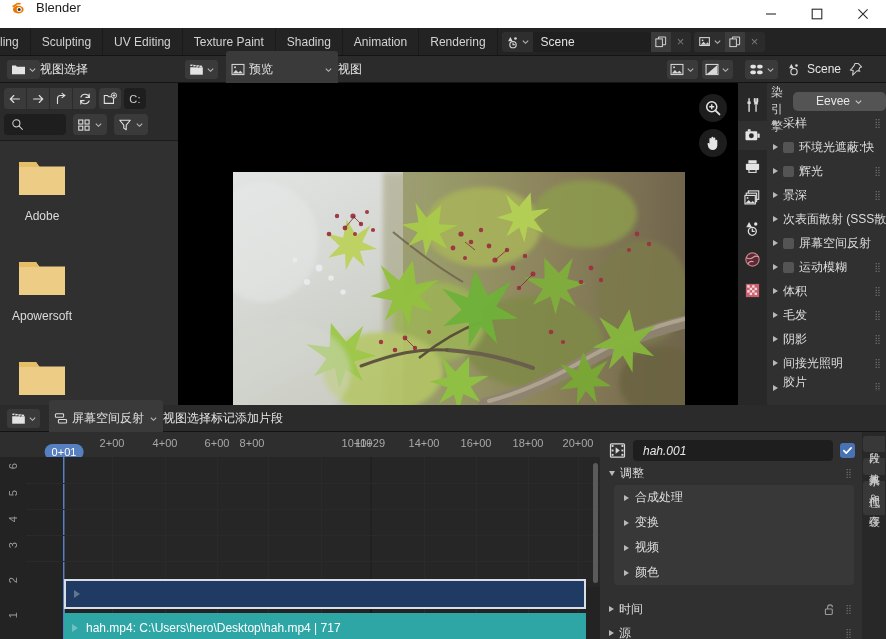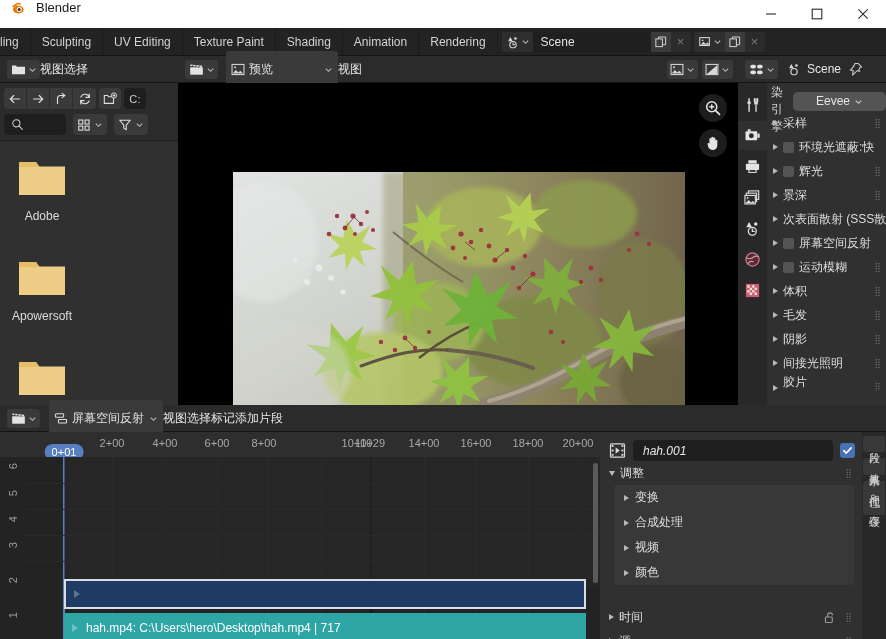--- a/index.html
+++ b/index.html
@@ -760,21 +760,21 @@
       <div class="mi">选择</div>
       <div class="mi">标记</div>
       <div class="mi">添加</div>
       <div class="mi">片段</div>
     </div>
 
     <div id="sq-ruler">
       <div class="tick" style="left:112px;">2+00</div>
       <div class="tick" style="left:165px;">4+00</div>
       <div class="tick" style="left:217px;">6+00</div>
-      <div class="tick" style="left:264px;text-align:right;">8+00</div>
+      <div class="tick" style="left:252px;text-align:right;">8+00</div>
       <div class="tick" style="left:321px;margin-left:36px;">10+00</div>
       <div class="tick" style="left:370px;">11+29</div>
       <div class="tick" style="left:424px;">14+00</div>
       <div class="tick" style="left:476px;">16+00</div>
       <div class="tick" style="left:528px;">18+00</div>
       <div class="tick" style="left:578px;">20+00</div>
       <div class="playhead-lbl" style="left:64px;margin-top:9px;">0+01</div>
     </div>
 
     <div id="sq-canvas">
@@ -842,37 +842,37 @@
 
       <div class="panel-row" style="padding-left:9px;">
         <span class="tri open"></span>
         <span class="panel-lbl">调整</span>
         <span class="grip" style="margin-right:9px;">⣿</span>
       </div>
 
       <div class="sub-panel">
         <div class="sub-row">
           <span class="tri"></span>
-          <span class="panel-lbl">变换</span>
+          <span class="panel-lbl">合成处理</span>
         </div>
         <div class="sub-row">
           <span class="tri"></span>
-          <span class="panel-lbl">合成处理</span>
+          <span class="panel-lbl">变换</span>
         </div>
         <div class="sub-row">
           <span class="tri"></span>
           <span class="panel-lbl">视频</span>
         </div>
         <div class="sub-row">
           <span class="tri"></span>
           <span class="panel-lbl">颜色</span>
         </div>
       </div>
 
-      <div class="panel-row" style="padding-left:9px; margin-top:20px;">
+      <div class="panel-row" style="padding-left:9px; margin-top:12px;">
         <span class="tri"></span>
         <span class="panel-lbl">时间</span>
         <span style="margin-left:auto; display:flex;">
           <svg width="13" height="13" viewBox="0 0 14 14">
             <rect x="2.6" y="6.4" width="7.4" height="6" rx="1" fill="none" stroke="#9a9a9a" stroke-width="1.2"></rect>
             <path d="M5 6.4V4.6a2.6 2.6 0 015.2 0" fill="none" stroke="#9a9a9a" stroke-width="1.2"></path>
           </svg>
         </span>
         <span class="grip" style="margin-left:4px; margin-right:9px;">⣿</span>
       </div>

